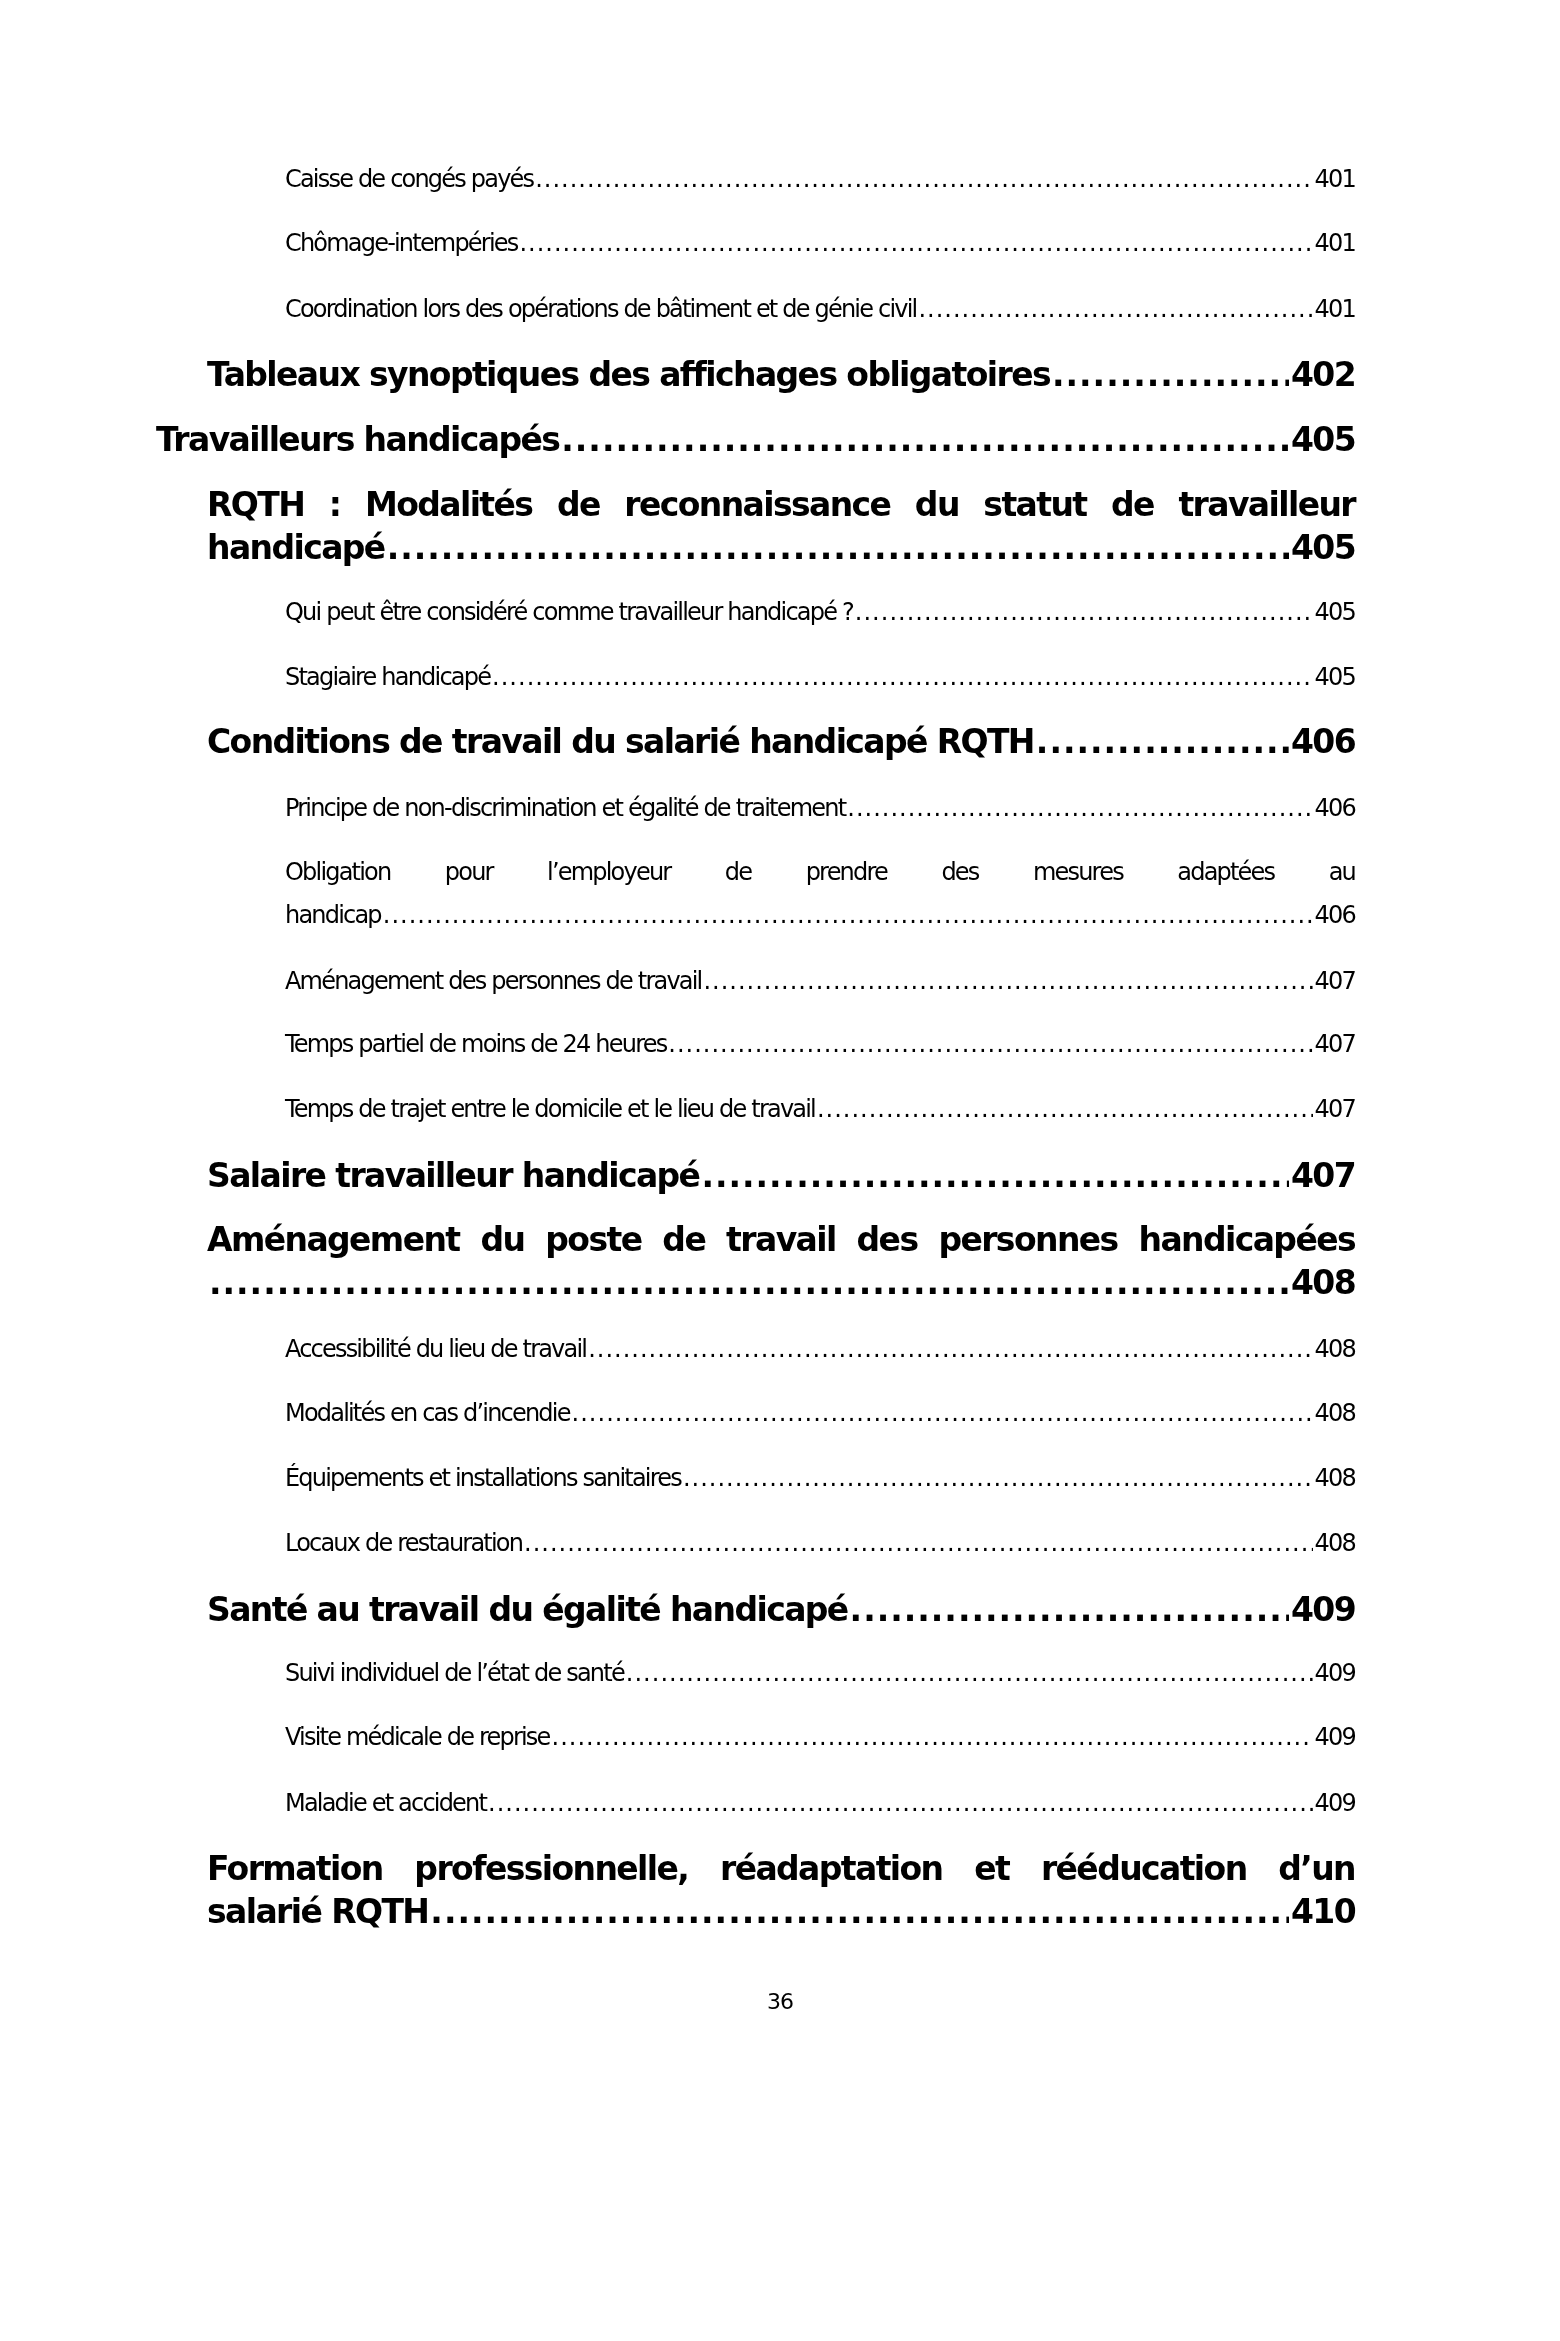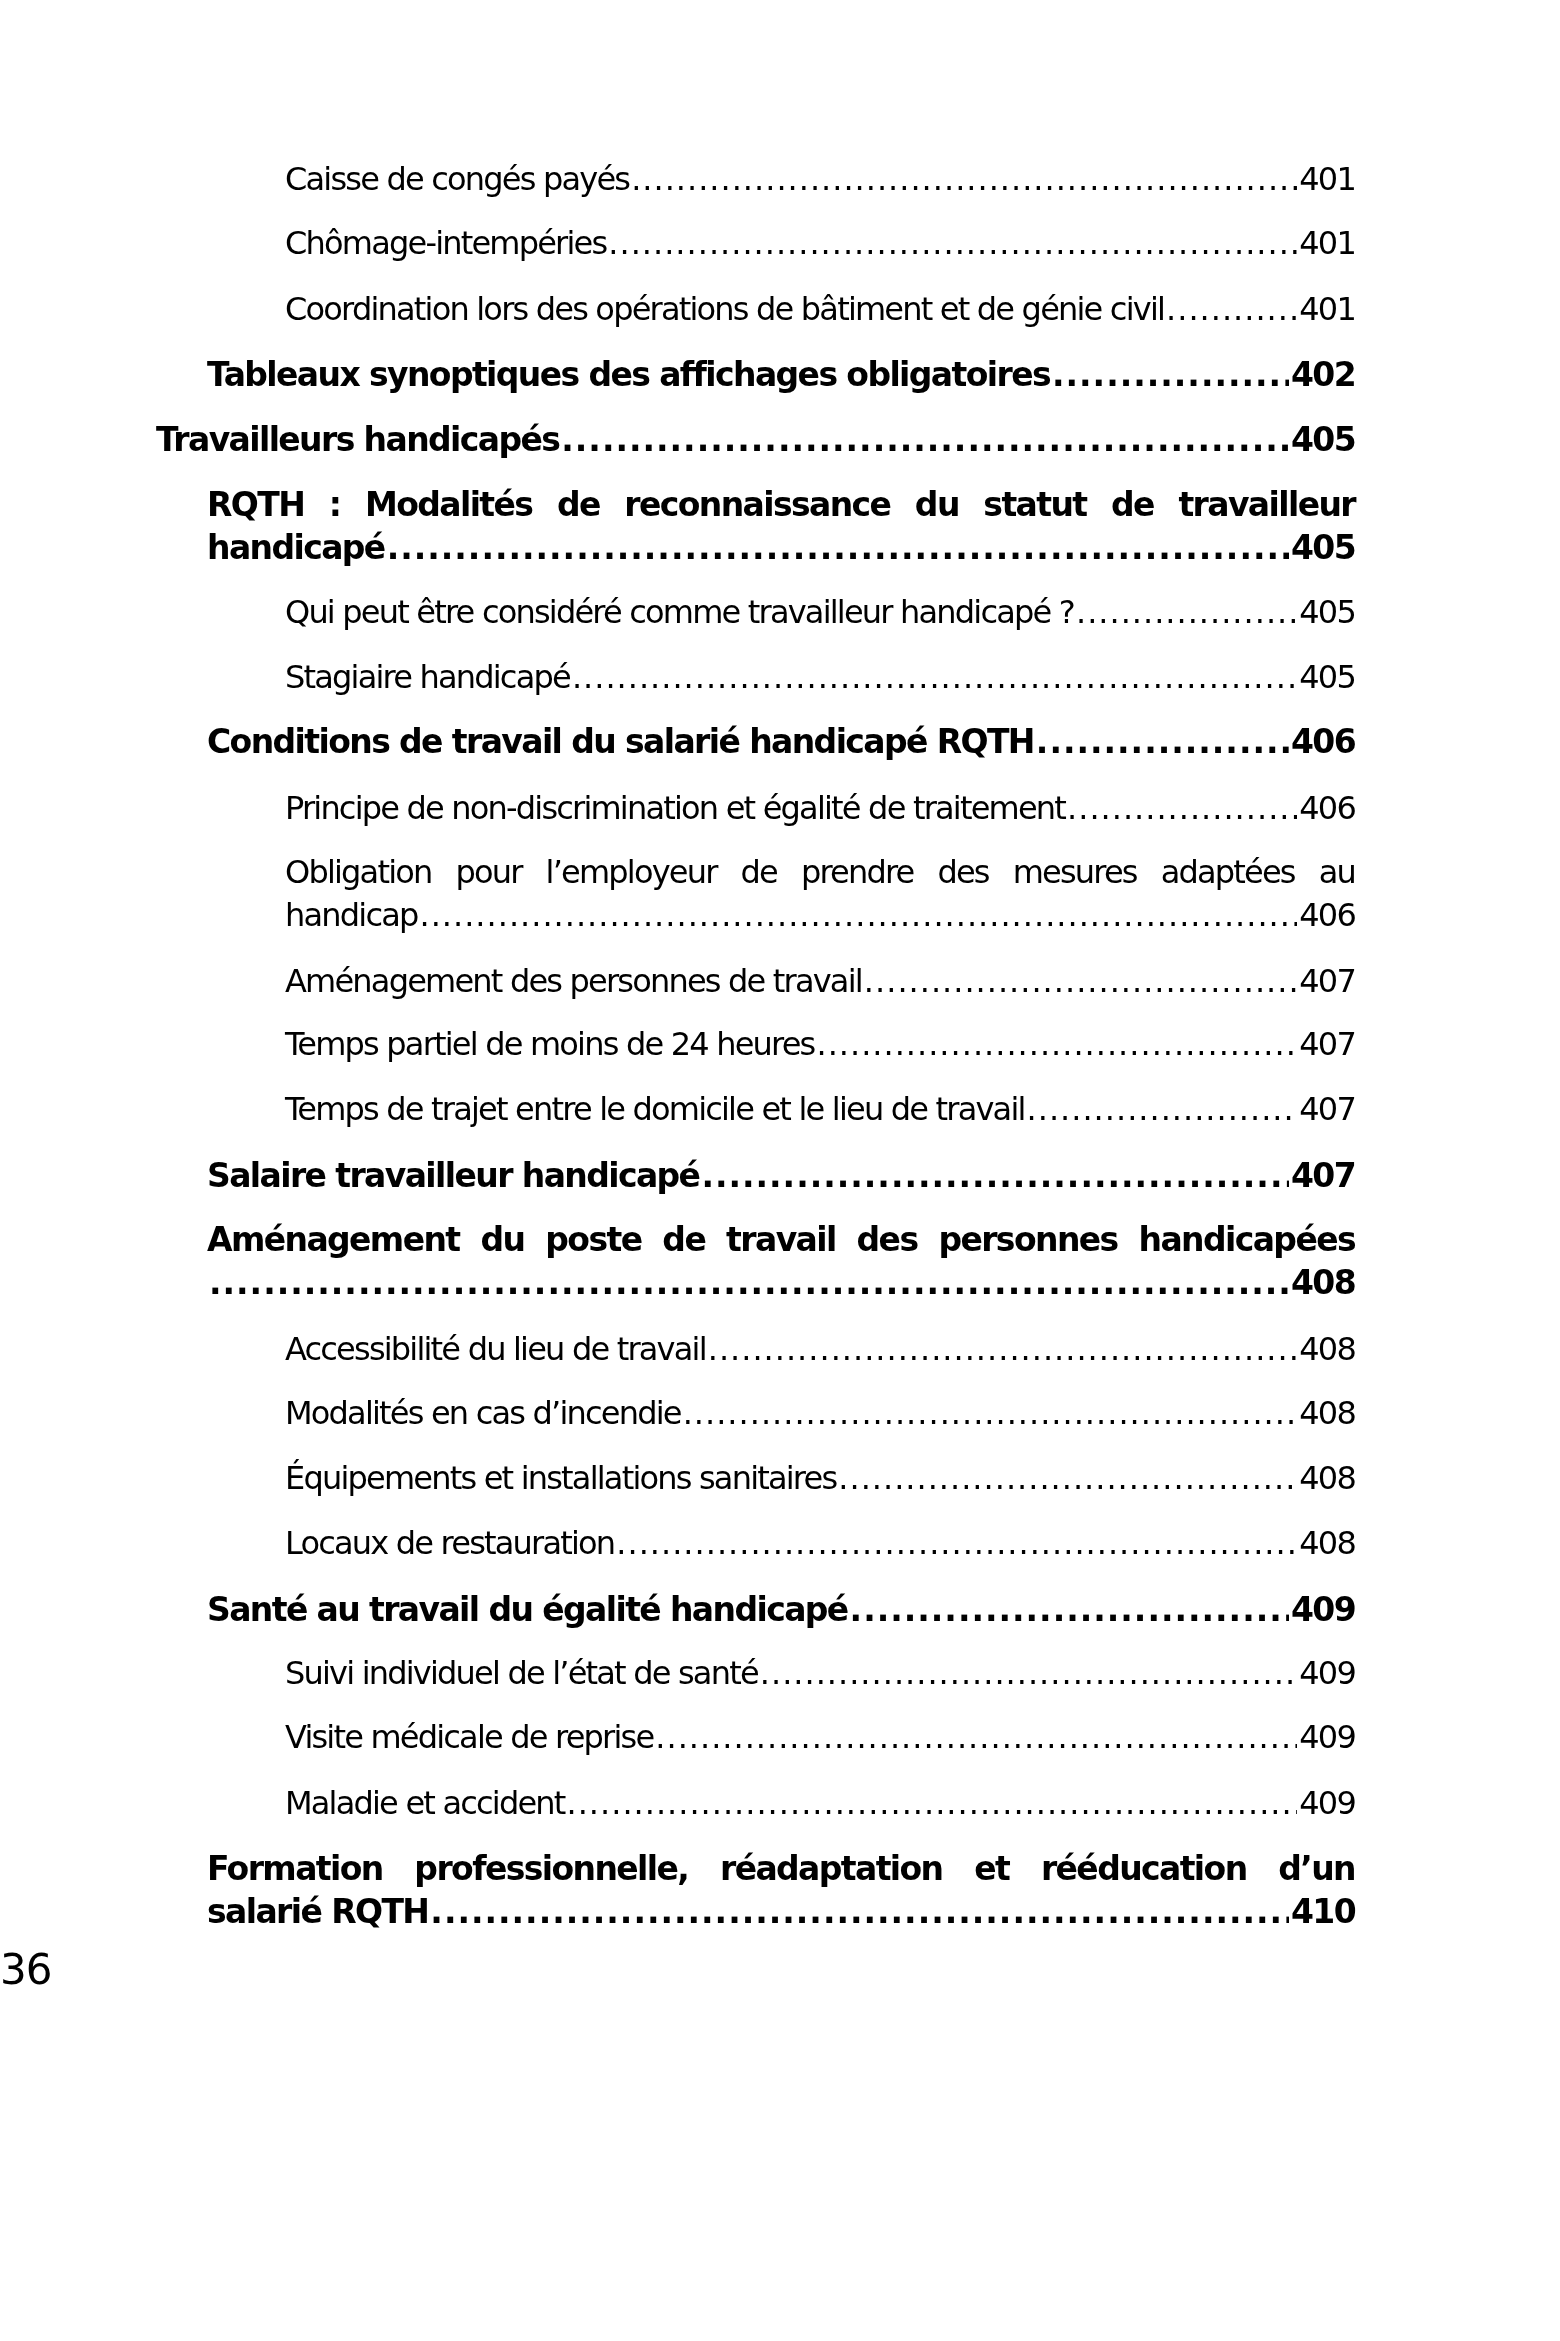--- a/index.html
+++ b/index.html
@@ -3,29 +3,29 @@
 <meta charset="utf-8">
 <style>
   html, body { margin: 0; padding: 0; background: #ffffff; }
   body { width: 1560px; height: 2342px; position: relative; overflow: hidden;
          font-family: "DejaVu Sans", sans-serif; color: #000; }
   .toc { position: absolute; left: 0; top: 0; width: 1560px; }
   .entry { position: absolute; right: 205px; line-height: 43px; font-size: 33px;
            letter-spacing: -1.6px; }
   .entry.l1 { left: 156px; font-weight: bold; }
   .entry.l2 { left: 207px; font-weight: bold; }
-  .entry.l3 { left: 285px; font-weight: normal; font-size: 32px; letter-spacing: -1.8px; }
+  .entry.l3 { left: 285px; font-weight: normal; font-size: 24px; letter-spacing: -1.8px; }
   .line { display: flex; align-items: baseline; white-space: nowrap; height: 43px; }
   .line .txt { flex: 0 0 auto; }
   .line .leader { flex: 1 1 auto; overflow: hidden; margin: 0 2px; letter-spacing: 1px; font-weight: inherit; }
   .line .leader::before { content: "................................................................................................................................................................................................................................"; }
   .line .pg { flex: 0 0 auto; }
   .wrapfirst { text-align: justify; text-align-last: justify; white-space: nowrap; height: 43px; }
-  .page-number { position: absolute; left: 0; width: 1560px; text-align: left; top: 1945px;
-                 font-size: 42px; letter-spacing: -1px; }
+  .page-number { position: absolute; left: 0; width: 1560px; text-align: center; top: 1989px;
+                 font-size: 22px; letter-spacing: -1px; }
 </style>
 </head>
 <body>
 
 <div class="toc">
 
   <div class="entry l3" style="top:158px">
     <div class="line">
         <span class="txt">Caisse de congés payés</span>
         <span class="leader"></span>

